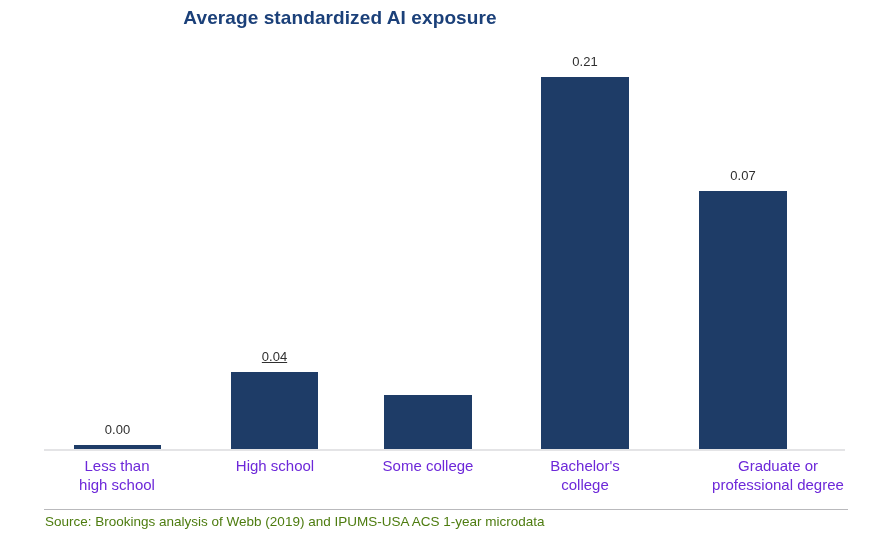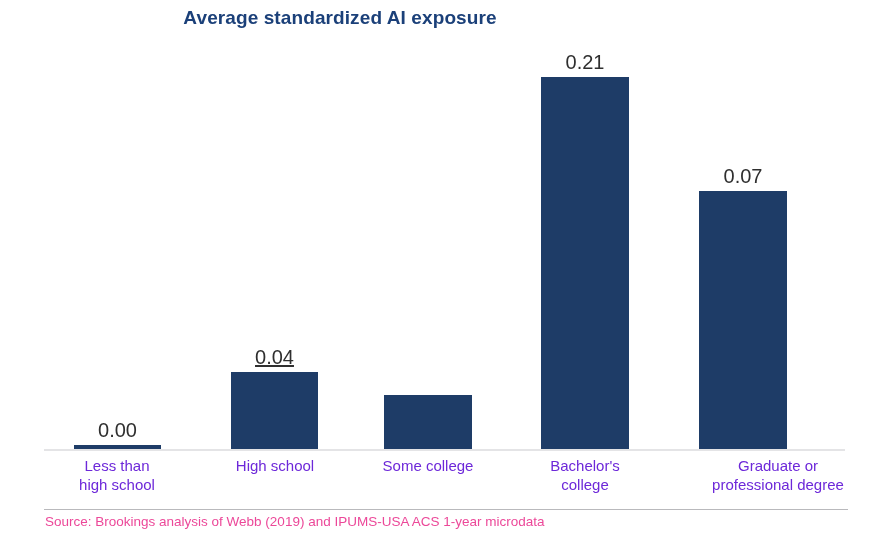--- a/index.html
+++ b/index.html
@@ -59,21 +59,21 @@
     width: 100%;
     background: #1e3c67;
     box-sizing: border-box;
   }
 
   .bar-value {
     position: absolute;
     left: -18px;
     right: -18px;
     text-align: center;
-    font-size: 20px;
+    font-size: 13px;
     color: #2f2f2f;
     line-height: 20px;
     white-space: nowrap;
   }
 
   
   #axis-line {
     position: absolute;
     left: 44px;
     top: 449px;
@@ -101,21 +101,21 @@
     width: 804px;
     height: 1px;
     background: #b9b9bc;
   }
 
   #source-note {
     position: absolute;
     left: 45px;
     top: 513px;
     font-size: 13.5px;
-    color: #ec4899;
+    color: #4d7c0f;
     line-height: 18px;
     white-space: nowrap;
   }
 </style>
 </head>
 <body>
 
 <div id="figure">
 
   <div id="chart-title">Average standardized AI exposure</div>

